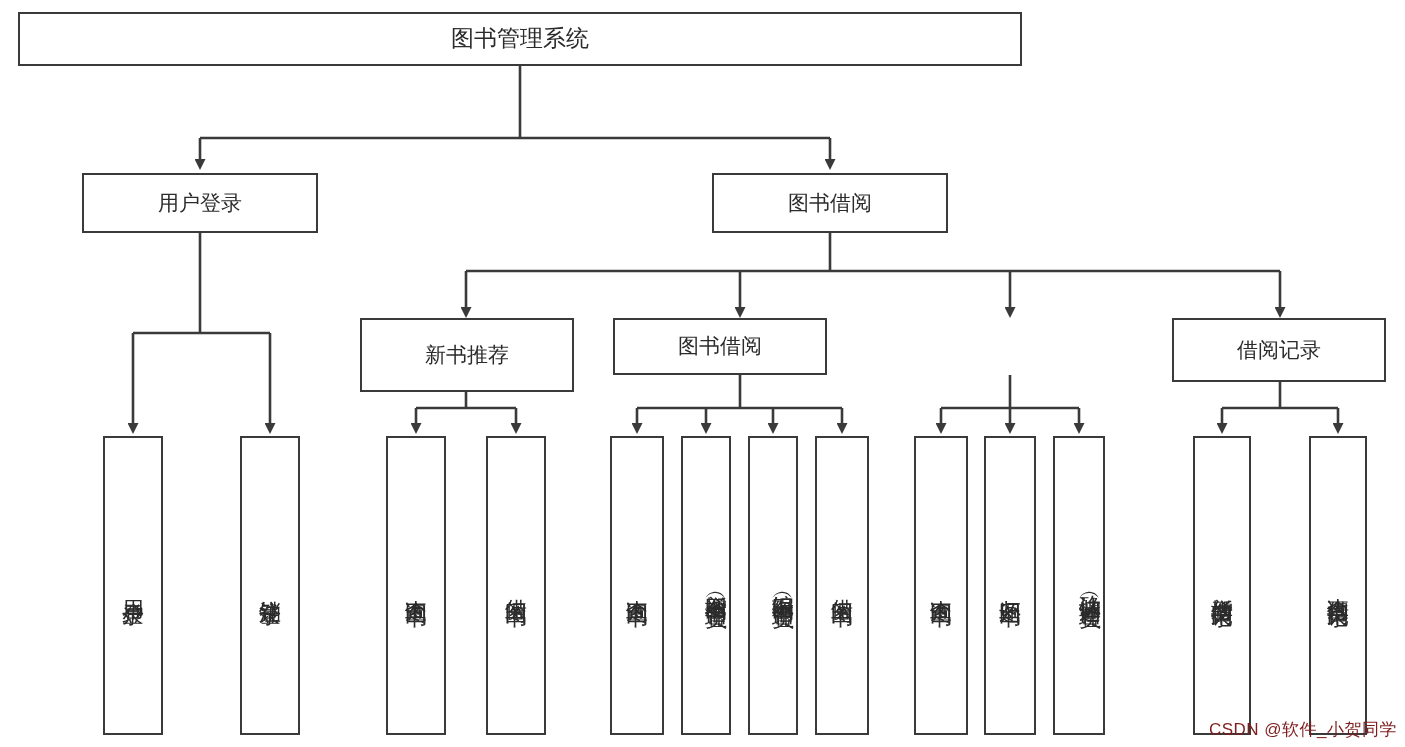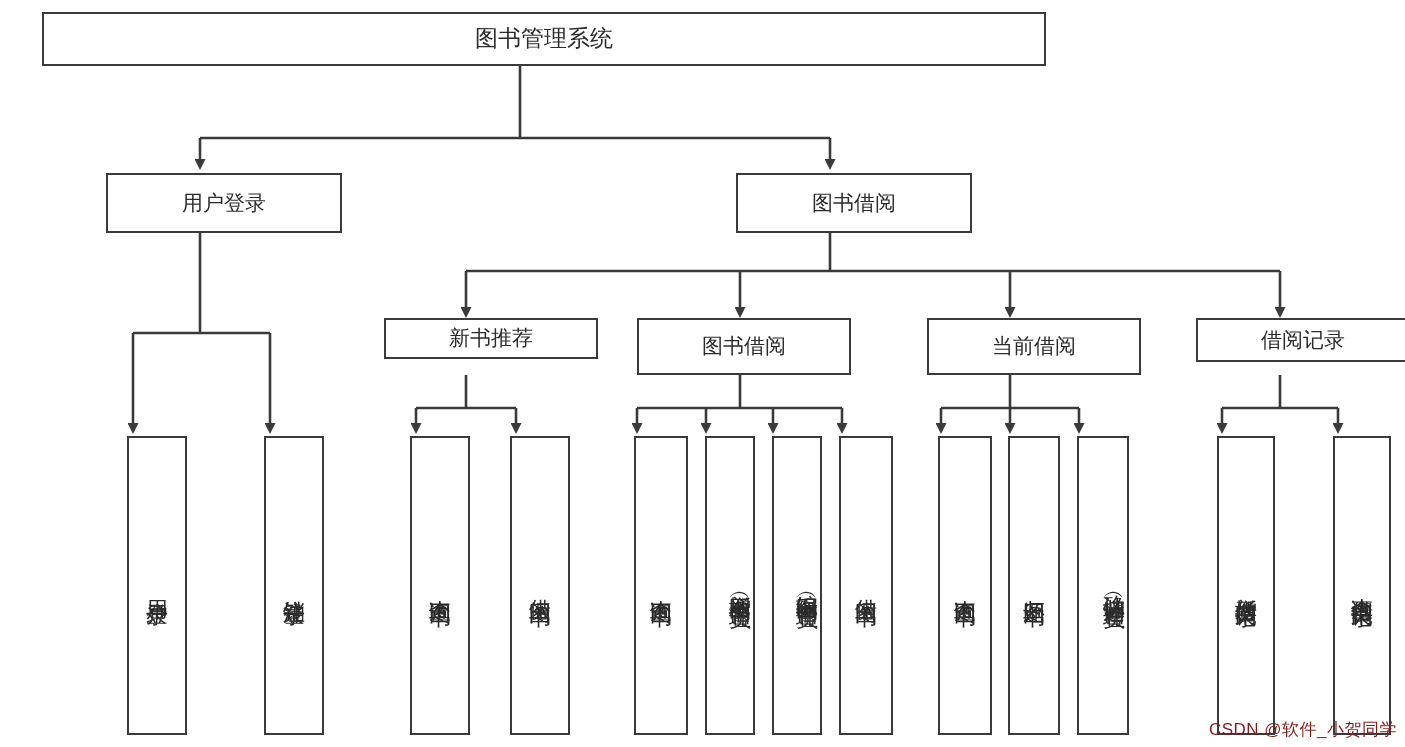--- a/index.html
+++ b/index.html
@@ -30,21 +30,20 @@
     position: absolute;
     box-sizing: border-box;
     border: 2px solid #3a3a3a;
     background: #ffffff;
     color: #2b2b2b;
     display: flex;
     align-items: center;
     justify-content: center;
     text-align: center;
     line-height: 1.18;
-    margin-left: 24px;
   }
   .node.root {
     font-size: 23px;
   }
   .node.lvl1 {
     font-size: 21px;
   }
   .node.lvl2 {
     font-size: 21px;
   }
@@ -134,30 +133,27 @@
     <span>图书管理系统</span>
   </div>
 
   <div class="node lvl1" style="left:82px; top:173px; width:236px; height:60px;">
     <span>用户登录</span>
   </div>
   <div class="node lvl1" style="left:712px; top:173px; width:236px; height:60px;">
     <span>图书借阅</span>
   </div>
 
-  <div class="node lvl2" style="left:360px; top:318px; width:214px; height:41px;">
+  <div class="node lvl2" style="left:360px; top:318px; width:214px; height:74px;">
     <span>新书推荐</span>
   </div>
   <div class="node lvl2" style="left:613px; top:318px; width:214px; height:57px;">
     <span>图书借阅</span>
   </div>
-  <div class="node lvl2" style="left:903px; top:318px; width:214px; height:57px;">
-    <span>当前借阅</span>
-  </div>
-  <div class="node lvl2" style="left:1172px; top:318px; width:214px; height:44px;">
+  <div class="node lvl2" style="left:1172px; top:318px; width:214px; height:64px;">
     <span>借阅记录</span>
   </div>
 
   <div class="node leaf" style="left:103px; top:436px; width:60px; height:299px; align-items:center;">
     <span class="leaf-text">用户登录</span>
   </div>
   <div class="node leaf" style="left:240px; top:436px; width:60px; height:299px; align-items:center;">
     <span class="leaf-text">注销登录</span>
   </div>
 

